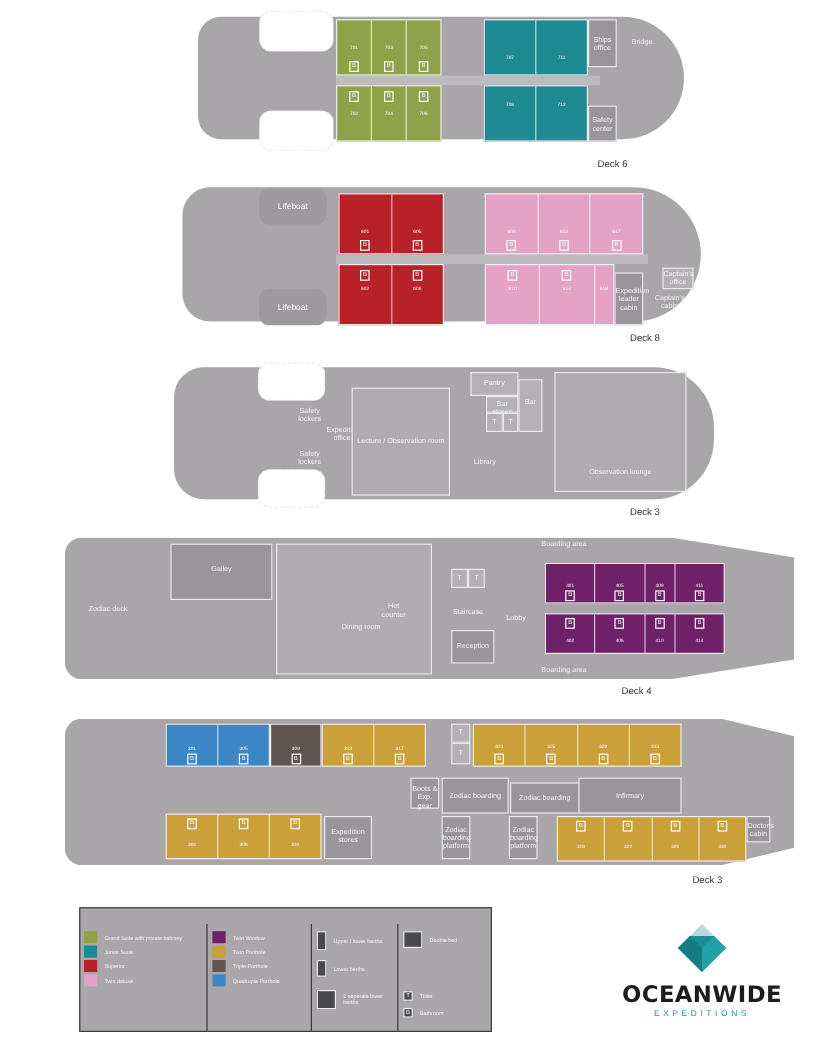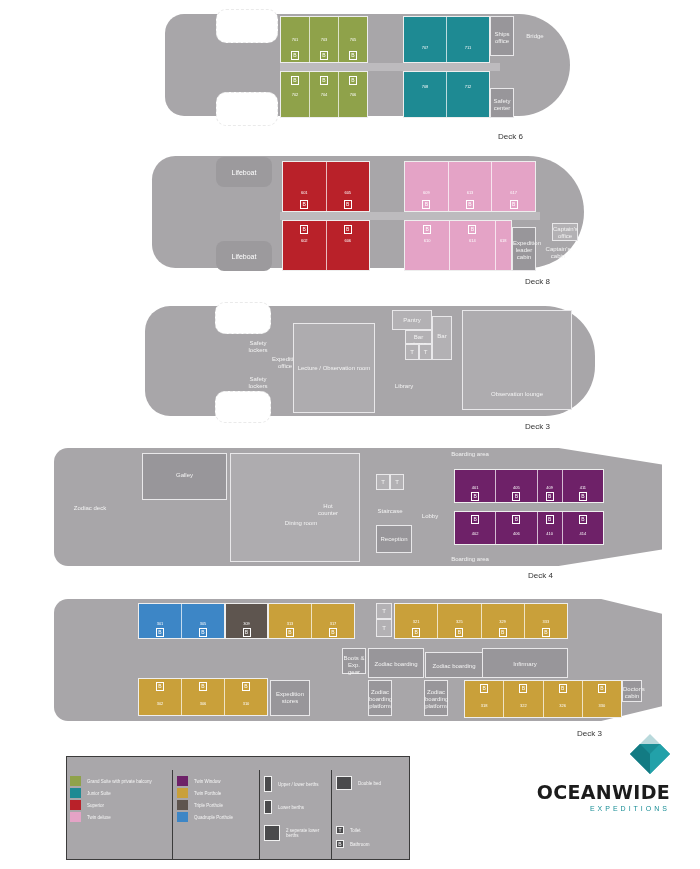--- a/index.html
+++ b/index.html
@@ -17,21 +17,21 @@
   .cnum{position:absolute;font-size:4px;color:#fff;left:50%;transform:translateX(-50%)}
   .corridor{position:absolute;background:#bdbbbe}
   .lifeboat{position:absolute;border:1px dashed #eaeaea;border-radius:10px;background:#fff}
   .lifeboat-solid{position:absolute;background:#a8a6a9;border-radius:8px;color:#fff;font-size:7px;display:flex;align-items:center;justify-content:center}
   .legend{position:absolute;left:66px;top:756px;width:344px;height:104px;background:#a9a7aa;border:1px solid #3b3b3b}
   .legend-title{height:13px;background:#3d3d3f;color:#fff;font-size:9.5px;padding-left:10px;line-height:13px}
   .legend-col{position:absolute;top:13px;bottom:0;border-right:1px solid #3b3b3b}
   .legend-item{position:absolute;display:flex;align-items:center;gap:6px;font-size:4.5px;color:#f5f5f5}
   .swatch{width:11px;height:10px;display:inline-block}
   .icon-box{display:inline-block;border:1px solid #f0f0f0;background:#4a4a4c}
-  .logo{position:absolute;left:500px;top:734px;width:170px;text-align:right}
+  .logo{position:absolute;left:500px;top:770px;width:170px;text-align:center}
   .logo-diamond{width:40px;height:40px;margin:0 auto}
   .logo-name{font-size:19px;font-weight:bold;color:#1c1c1c;letter-spacing:.3px;margin-top:3px;font-family:"DejaVu Sans",sans-serif}
   .logo-sub{font-size:7px;color:#1a8e96;letter-spacing:3px;margin-top:2px}
 </style>
 </head>
 <body>
 
 <div class="deck" style="left:160px;top:8px;width:420px;height:135px">
   <div class="hull" style="left:5px;top:6px;width:405px;height:102px;border-radius:30px 80px 80px 30px"></div>
   <div class="lifeboat" style="left:56px;top:1px;width:62px;height:34px"></div>
@@ -245,21 +245,21 @@
       </div>
     <div class="cabin" style="flex:.6">
         <span class="bath" style="top:3px">B</span>
         <span class="cnum" style="top:19px">410</span>
       </div>
     <div class="cabin">
         <span class="bath" style="top:3px">B</span>
         <span class="cnum" style="top:19px">414</span>
       </div>
   </div>
-  <span class="deck-label" style="left:478px;top:131px">Deck 4</span>
+  <span class="deck-label" style="left:468px;top:131px">Deck 4</span>
 </div>
 
 <div class="deck" style="left:50px;top:595px;width:620px;height:145px">
   <div class="hull" style="left:4px;top:4px;width:608px;height:122px;border-radius:14px 0 0 14px;clip-path:polygon(0 0,90% 0,100% 12%,100% 88%,90% 100%,0 100%)"></div>
   <div class="cabins" style="left:88px;top:8px;width:87px;height:36px;background:#3d86c6">
     <div class="cabin">
         <span class="cnum" style="top:17px">301</span>
         <span class="bath" style="top:24px">B</span>
       </div>
     <div class="cabin">

